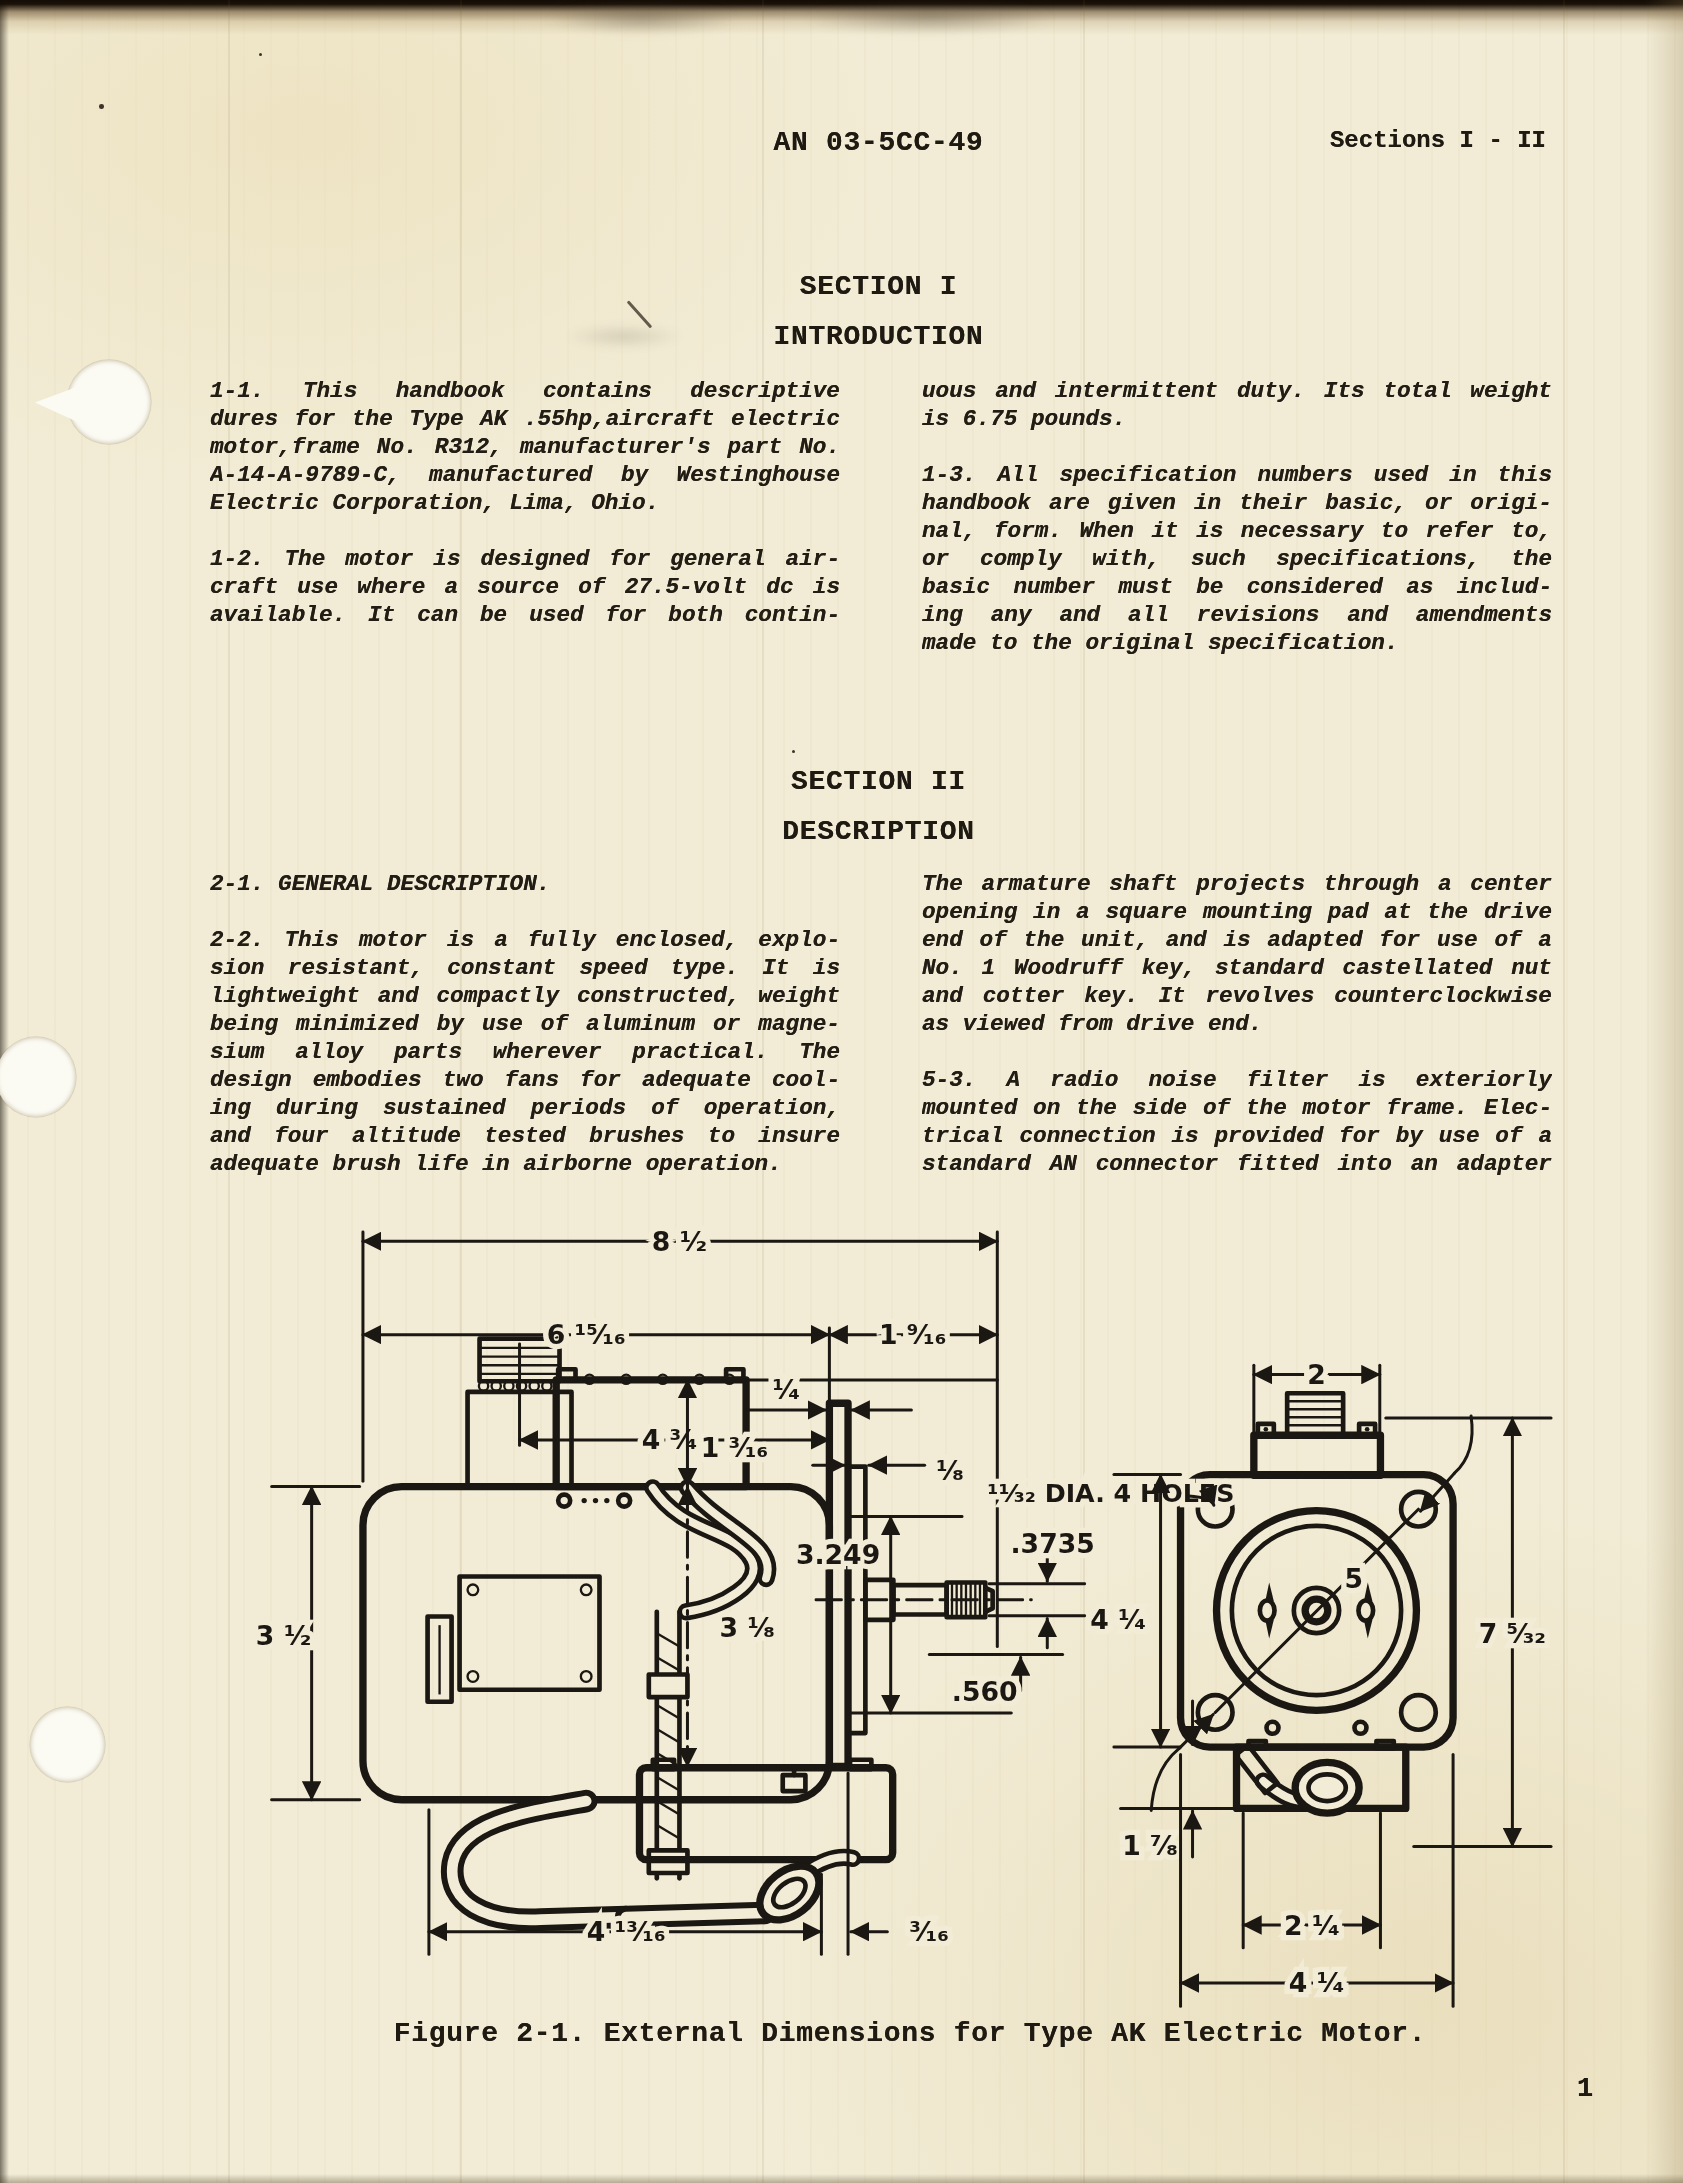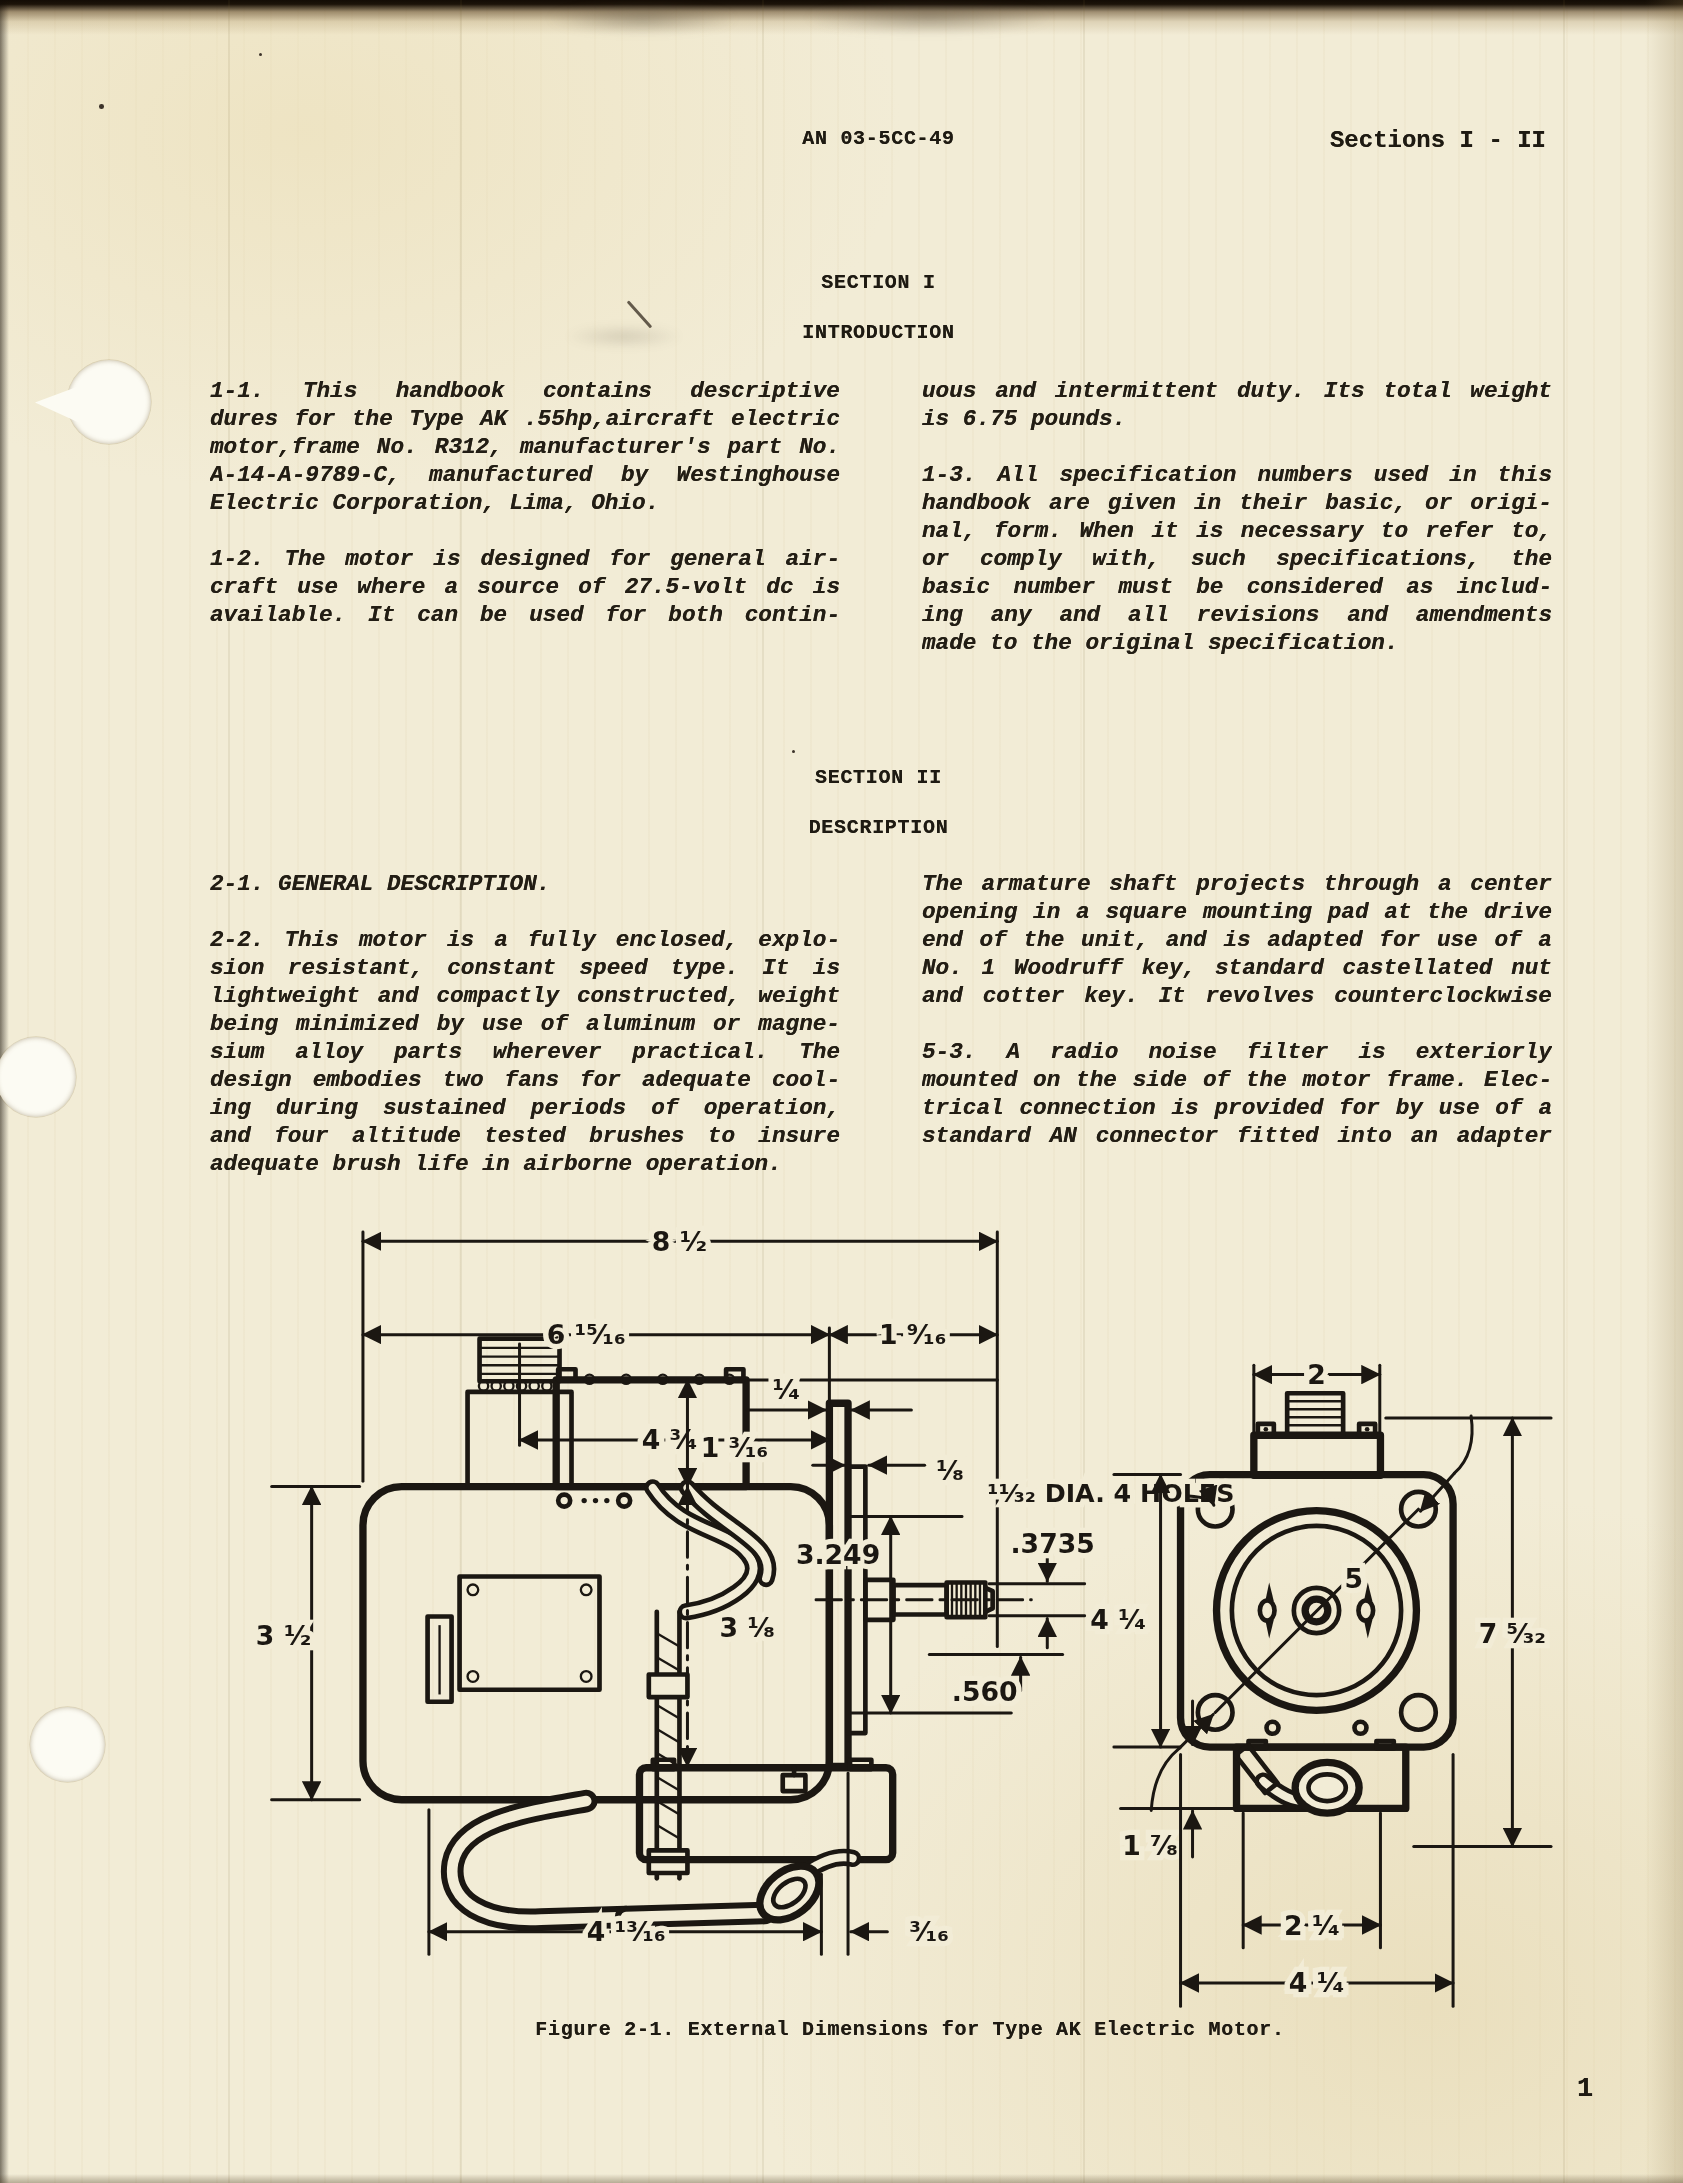--- a/index.html
+++ b/index.html
@@ -11,21 +11,21 @@
          repeating-linear-gradient(90deg, rgba(180,150,90,.05) 0 2px, rgba(0,0,0,0) 2px 27px);
        font-family:"Liberation Mono",monospace;}
   .abs{position:absolute;}
   .col{position:absolute;width:630px;font-family:"Liberation Mono",monospace;font-weight:700;
        font-size:22.7px;line-height:28px;color:#221d14;text-align:justify;
        text-shadow:0 0 0.4px rgba(30,26,18,.85);font-style:italic;}
   .ln{text-align-last:justify;height:28px;overflow:hidden;}
   .ln.ragged{text-align-last:left;}
   .para{margin-bottom:28px;}
   .centerh{position:absolute;left:212px;width:1333px;text-align:center;
-       font-family:"Liberation Mono",monospace;font-weight:700;font-size:20px;color:#1e1a12;
+       font-family:"Liberation Mono",monospace;font-weight:700;font-size:28px;color:#1e1a12;
        letter-spacing:0.7px;text-shadow:0 0 0.4px rgba(30,26,18,.85);}
   .hdr{font-size:24px;font-weight:700;color:#1e1a12;text-shadow:0 0 0.4px rgba(30,26,18,.85);}
   
   .topedge{left:0;top:0;width:1683px;height:35px;
        background:linear-gradient(180deg,#130c05 0%,#1c1309 12%,rgba(92,66,32,.55) 34%,rgba(150,120,70,.22) 62%,rgba(0,0,0,0) 100%);}
   .leftedge{left:0;top:0;width:9.3px;height:2183px;opacity:.55;
        background:linear-gradient(90deg,rgba(18,12,6,.95),rgba(18,12,6,0));}
   .rightedge{left:1645px;top:0;width:39px;height:2183px;
        background:linear-gradient(90deg,rgba(0,0,0,0),rgba(140,118,72,.25));}
   .botedge{left:0;top:2174px;width:1683px;height:9.3px;
@@ -133,20 +133,21 @@
       <div class="ln ragged">adequate brush life in airborne operation.</div>
     </div>
 </div>
 <div class="col" style="left:922px;top:870px">
   <div class="para">
       <div class="ln">The armature shaft projects through a center</div>
       <div class="ln">opening in a square mounting pad at the drive</div>
       <div class="ln">end of the unit, and is adapted for use of a</div>
       <div class="ln">No. 1 Woodruff key,  standard castellated nut</div>
       <div class="ln">and cotter key.  It revolves counterclockwise</div>
+      <div class="ln ragged">as viewed from drive end.</div>
     </div>
   <div class="para">
       <div class="ln">5-3.  A radio noise filter is exteriorly</div>
       <div class="ln">mounted on the side of the motor frame.  Elec-</div>
       <div class="ln">trical connection is provided for by use of a</div>
       <div class="ln">standard AN connector fitted into an adapter</div>
     </div>
 </div>
 
 <svg class="abs" style="left:253px;top:1180px" width="1366" height="833" viewBox="0 0 2050 1250">

